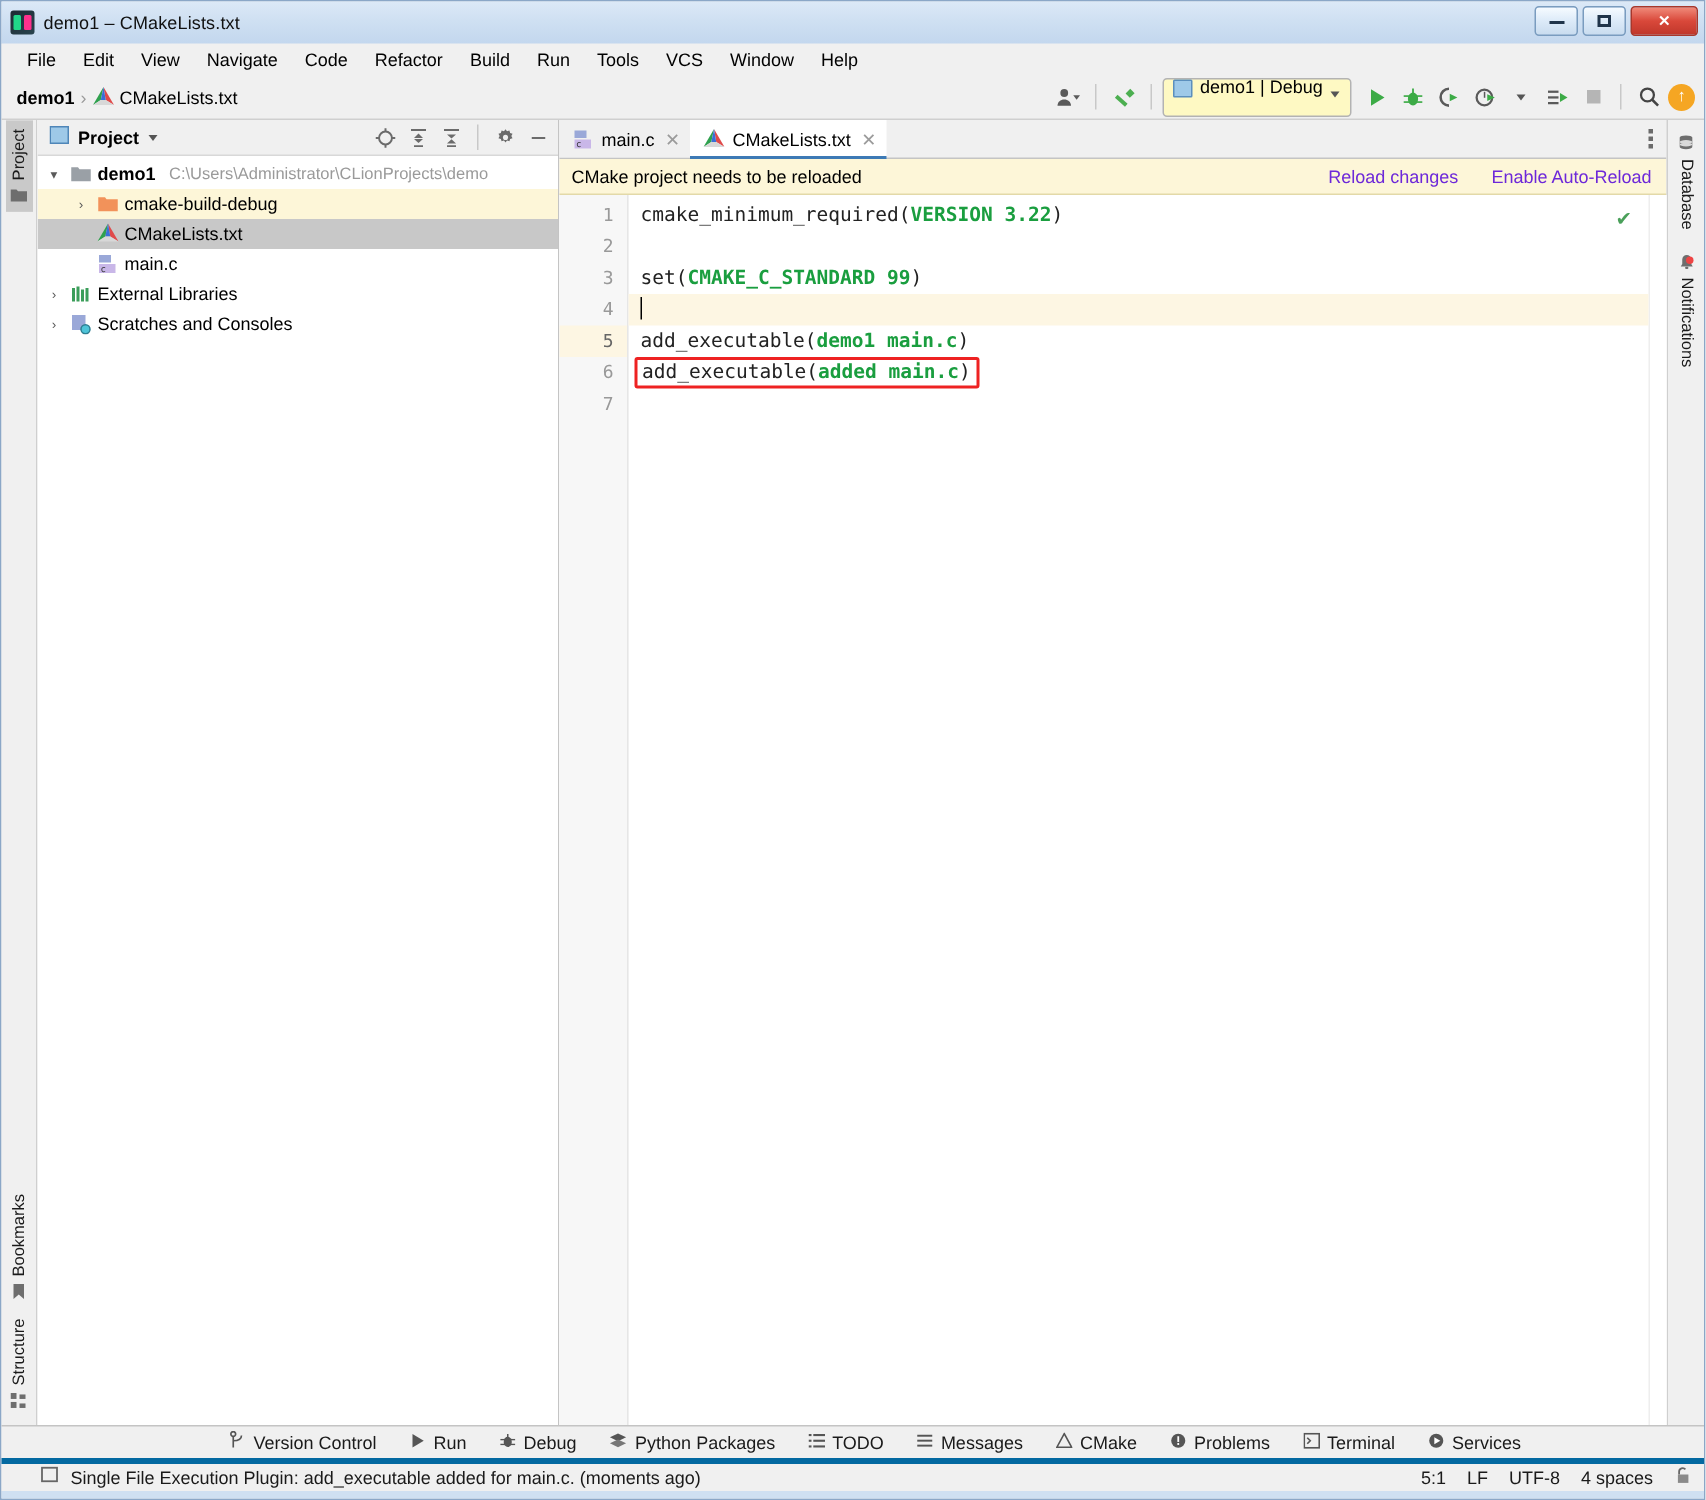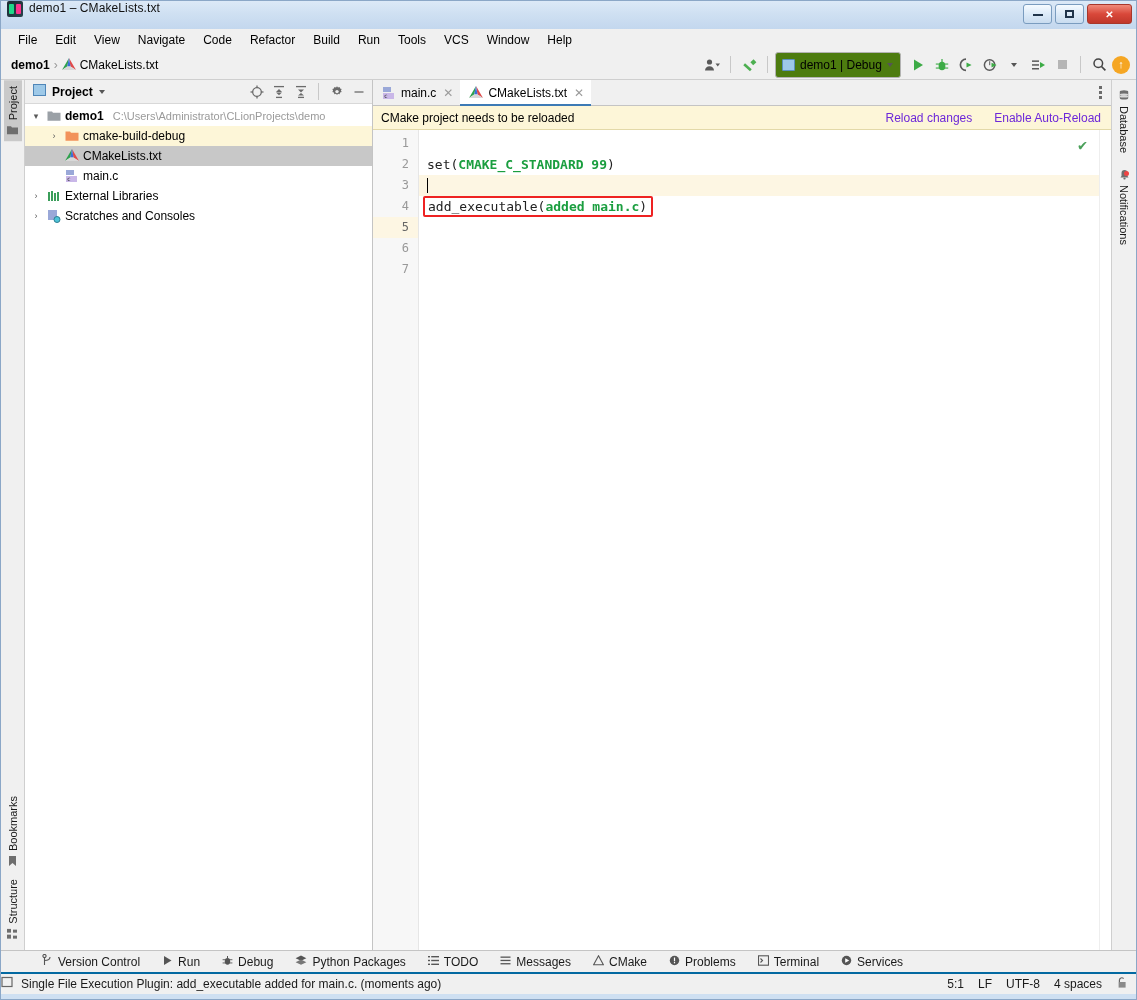--- a/index.html
+++ b/index.html
@@ -16,21 +16,21 @@
     position: relative;
     background: #f0f0f0;
     border: 1px solid #8ba7c7;
     display: flex; flex-direction: column;
   }
 
   
   .titlebar {
     height: 28px; flex: 0 0 28px;
     background: linear-gradient(#dce9f7, #cfe0f2 45%, #c3d7ee);
-    display: flex; align-items: flex-start;
+    display: flex; align-items: center;
     padding-left: 6px;
     position: relative;
   }
   .app-icon {
     width: 16px; height: 16px; margin-right: 6px;
     background: linear-gradient(135deg,#1d2b33,#29434e);
     border-radius: 2px;
     position: relative; flex: 0 0 16px;
   }
   .app-icon::before {
@@ -92,22 +92,22 @@
   }
   .tb-btn {
     width: 22px; height: 22px;
     display: flex; align-items: center; justify-content: center;
     border-radius: 3px;
   }
   .tb-sep { width: 1px; height: 17px; background: #c8c8c8; margin: 0 5px; }
   .runconfig {
     height: 22px; min-width: 126px;
     border: 1px solid #b3b3b3; border-radius: 3px;
-    background: #4d7c0f;
-    display: flex; align-items: center; gap: 5px;
+    background: #fef9c3;
+    display: flex; align-items: flex-end; gap: 5px;
     padding: 12px 6px; font-size: 12px; margin-right: 4px;
   }
   .rc-icon {
     width: 13px; height: 12px; border: 1px solid #5b8fbd;
     background: #9ec9e8; border-radius: 1px;
   }
   .caret-down {
     width: 0; height: 0;
     border-left: 3.5px solid transparent;
     border-right: 3.5px solid transparent;
@@ -262,31 +262,32 @@
   }
 
   
   .toolwin-bar {
     height: 22px; flex: 0 0 22px;
     background: #f0f0f0;
     border-top: 1px solid #c4c4c4;
     display: flex; align-items: center;
     padding-left: 30px; gap: 0;
     font-size: 12px;
+    justify-content: center;
   }
   .tw {
     display: flex; align-items: center; gap: 5px;
     padding: 0 11px; height: 22px; color: #1a1a1a;
   }
   .statusbar {
     height: 22px; flex: 0 0 22px;
     background: #f0f0f0;
-    border-top: 2px solid #0369a1;
+    border-top: 4px solid #0369a1;
     display: flex; align-items: center;
-    padding: 0 8px 0 0; font-size: 12px; gap: 7px;
+    padding: 0 8px 0 26px; font-size: 12px; gap: 7px;
   }
   .sb-right { margin-left: auto; display: flex; align-items: center; gap: 14px; }
   .sb-item { color: #1a1a1a; }
   .bottom-edge { height: 5px; flex: 0 0 5px; background: #cfe0f2; }
   .reddot {
     width: 5px; height: 5px; border-radius: 50%;
     background: #e44; position: absolute; top: 2px; right: 1px;
   }
 </style>
 </head>
@@ -617,23 +618,25 @@
           <div class="gline">1</div>
           <div class="gline">2</div>
           <div class="gline">3</div>
           <div class="gline">4</div>
           <div class="gline cur">5</div>
           <div class="gline">6</div>
           <div class="gline">7</div>
         </div>
 
         <div class="codelines">
+          <div class="cline"><span class="kw">cmake_minimum_required(</span><span class="gre">VERSION 3.22</span><span class="kw">)</span></div>
           <div class="cline"></div>
           <div class="cline"><span class="kw">set(</span><span class="gre">CMAKE_C_STANDARD 99</span><span class="kw">)</span></div>
           <div class="cline cur"><span class="caret"></span></div>
+          <div class="cline"><span class="kw">add_executable(</span><span class="gre">demo1 main.c</span><span class="kw">)</span></div>
           <div class="cline" style="position:relative">
             <span class="boxed"><span class="kw">add_executable(</span><span class="gre">added main.c</span><span class="kw">)</span></span>
           </div>
           <div class="checkmark">✔</div>
         </div>
         <div class="scroll-strip"></div>
       </div>
     </div>
 
     <div class="strip-right">

